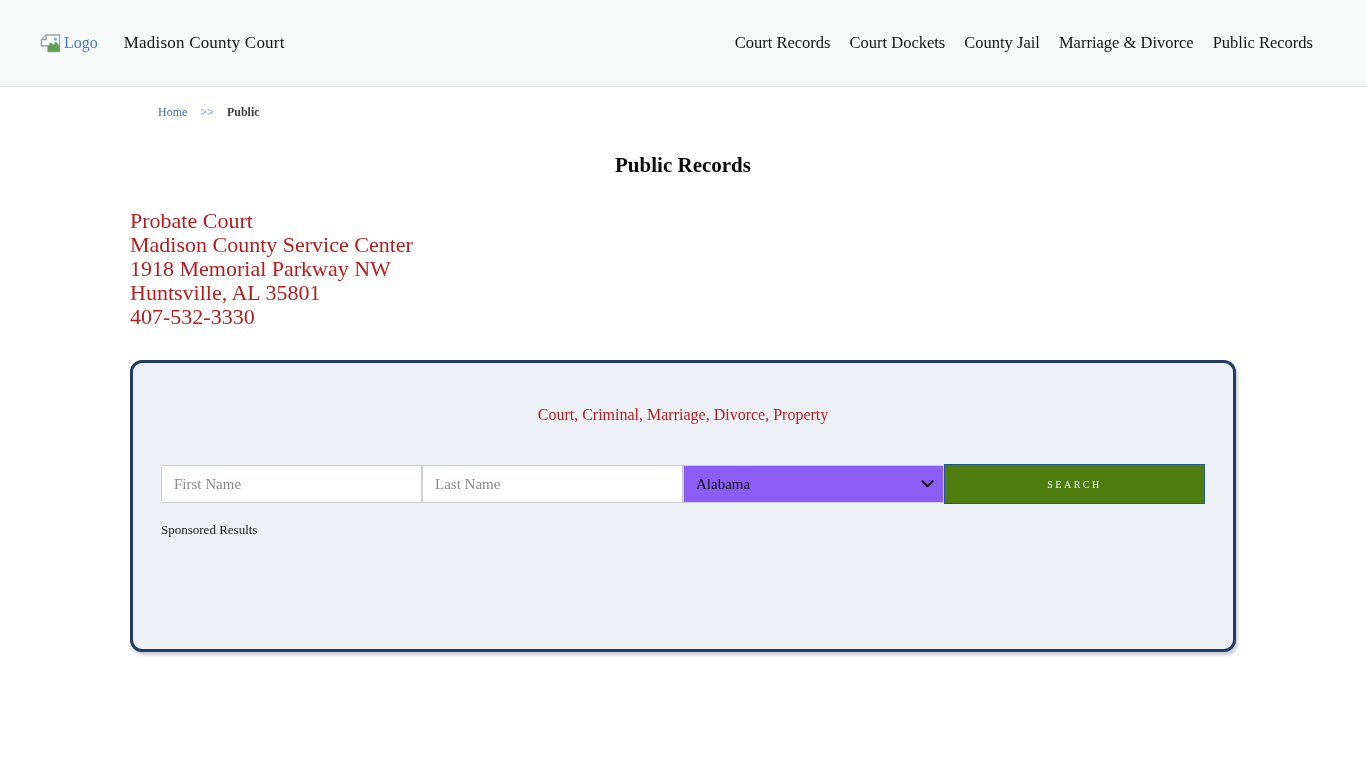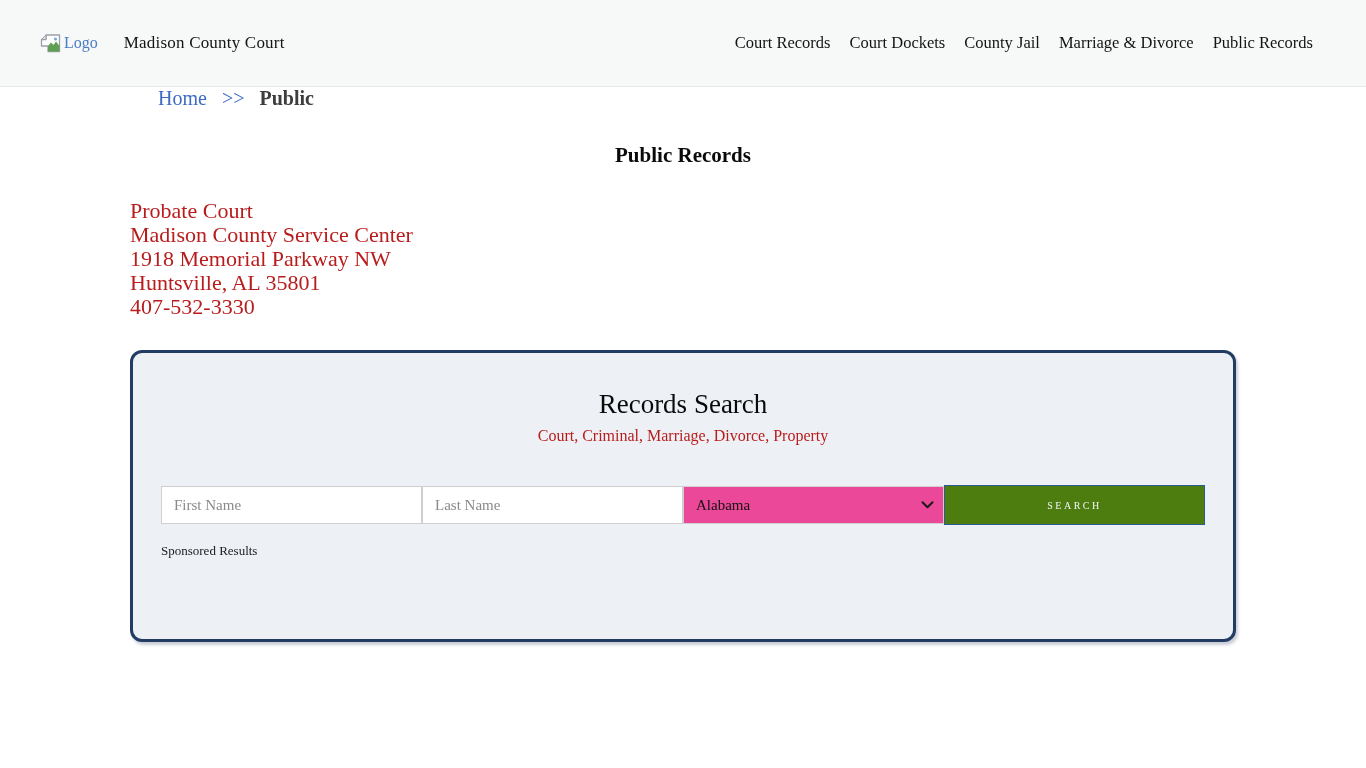--- a/index.html
+++ b/index.html
@@ -43,22 +43,23 @@
     text-decoration: none;
     color: #141414;
     font-size: 16.5px;
     cursor: pointer;
   }
 
   
   .container { width: 1106px; margin: 0 auto; }
 
   .breadcrumb {
+    margin-top: 18px;
     padding-left: 28px;
-    font-size: 20px;
+    font-size: 12px;
   }
   .breadcrumb .bc-home {
     color: #3b6bc5;
     text-decoration: none;
     cursor: pointer;
   }
   .breadcrumb .bc-sep { color: #3b6bc5; margin: 0 10px; }
   .breadcrumb .bc-current { color: #3d3d3d; font-weight: bold; }
 
   .page-title {
@@ -119,21 +120,21 @@
     font-family: "Liberation Serif", "DejaVu Serif", serif;
     color: #333;
     outline: none;
     width: 100%;
   }
   .search-form input::placeholder { color: #8a8a8a; opacity: 1; }
   .select-wrap { position: relative; width: 100%; }
   .select-wrap select {
     width: 100%;
     height: 38px;
-    background: #ec4899;
+    background: #8b5cf6;
     border: 1px solid #cfcfcf;
     font-size: 15px;
     font-family: "Liberation Serif", "DejaVu Serif", serif;
     color: #111;
     padding: 0 30px 0 12px;
     appearance: none;
     -webkit-appearance: none;
     outline: none;
     cursor: pointer;
   }
@@ -201,21 +202,20 @@
 
   <div class="address">
     <div>Probate Court</div>
     <div>Madison County Service Center</div>
     <div>1918 Memorial Parkway NW</div>
     <div>Huntsville, AL 35801</div>
     <div>407-532-3330</div>
   </div>
 
   <div class="search-box">
-    <div class="search-box-title">Records Search</div>
     <div class="search-box-subtitle">Court, Criminal, Marriage, Divorce, Property</div>
 
     <div class="search-form">
       <input type="text" placeholder="First Name" style="">
       <input type="text" placeholder="Last Name" style="">
       <div class="select-wrap">
         <select>
           <option>Alabama</option>
         </select>
         <span class="chev">

